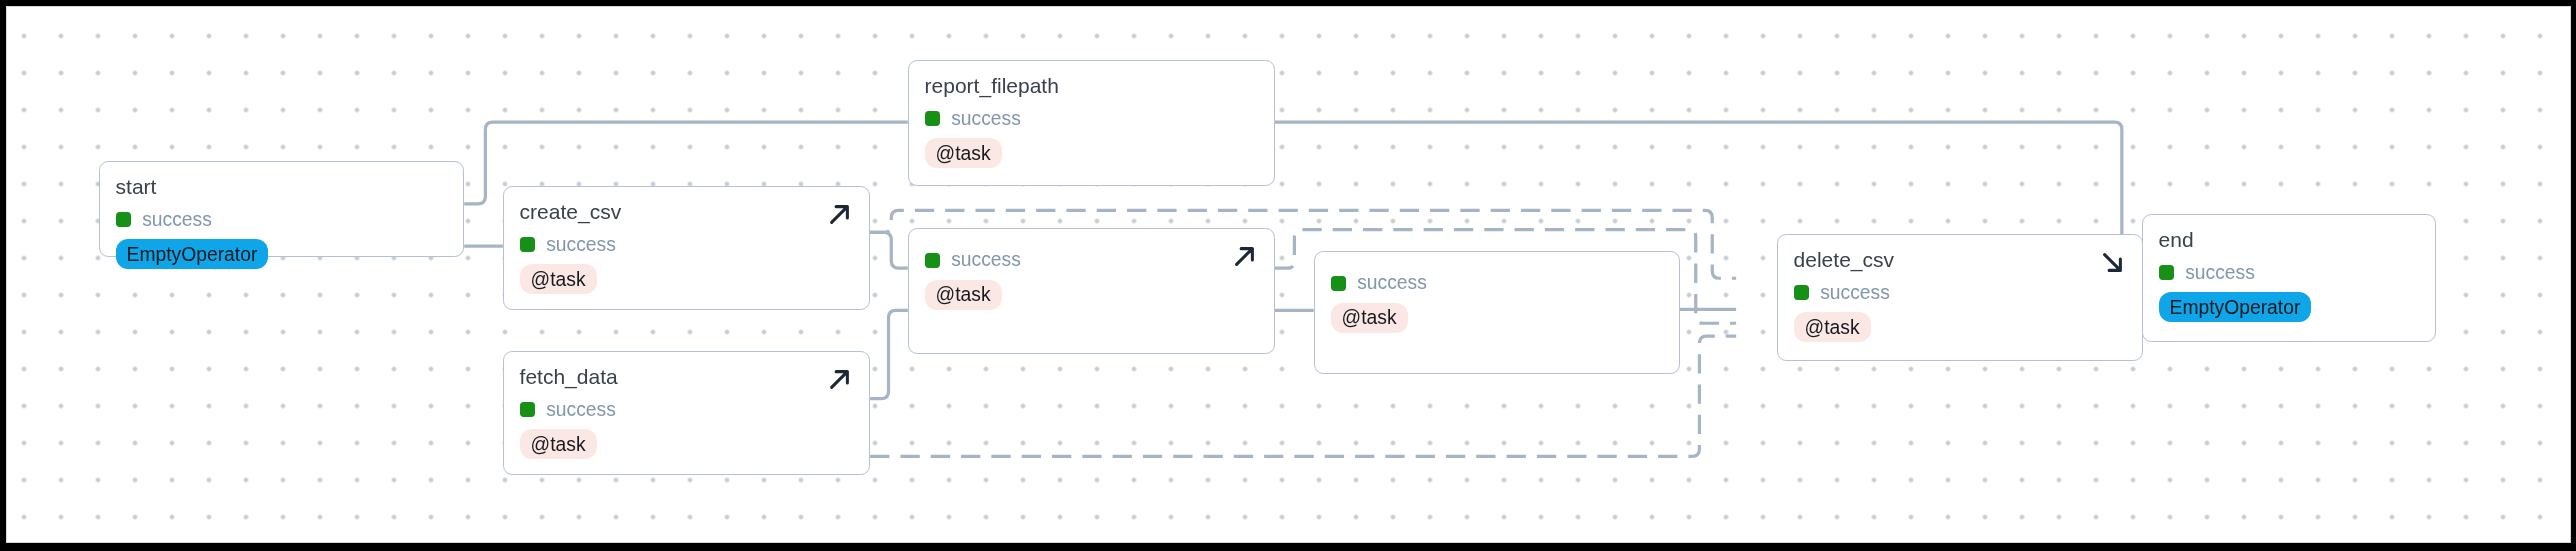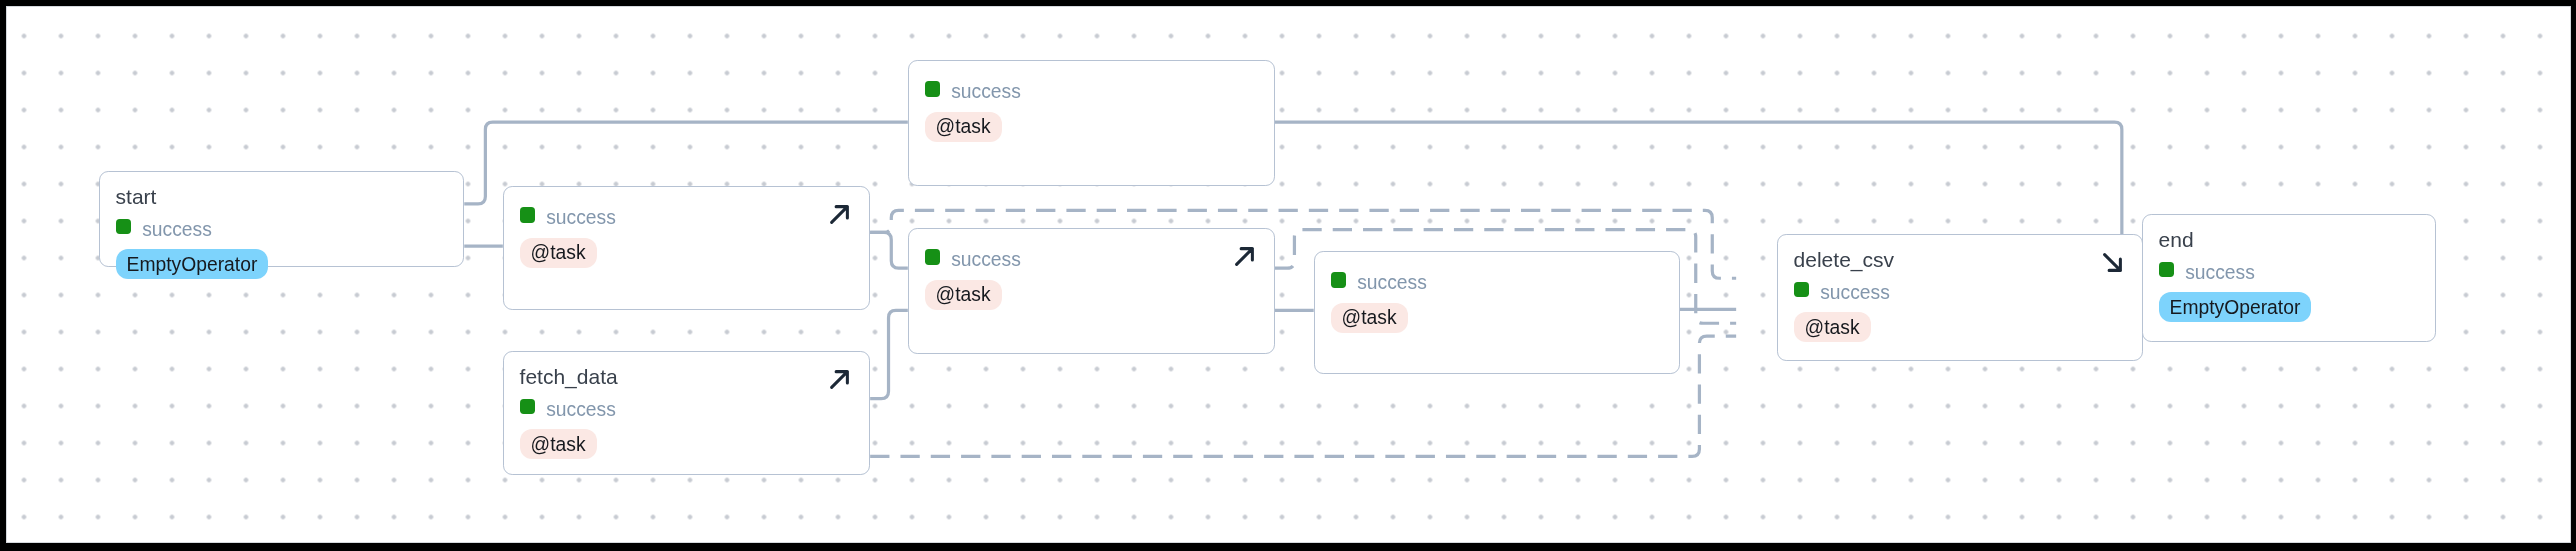--- a/index.html
+++ b/index.html
@@ -31,30 +31,30 @@
     background:#fff;
     border:1.8px solid #b6c2d3;
     border-radius:9.2px;
     box-sizing:border-box;
     padding:12px 15.6px 11px 15.6px;
   }
   .node-title{
     font-size:21px;line-height:1.25;color:#39414c;
     white-space:nowrap;
   }
-  .node-status{display:flex;gap:11px;margin-top:8.3px;}
+  .node-status{display:flex;align-items:center;gap:11px;margin-top:8.3px;}
   .status-dot{width:15.6px;height:15.6px;border-radius:3.7px;background:#169016;flex:0 0 auto;}
   .status-label{font-size:19.3px;color:#8296ac;}
   .node-badge{
     display:inline-block;margin-top:8.3px;
     font-size:19.3px;line-height:1.2;color:#16191e;
     padding:3.7px 11px;border-radius:12px;
   }
   .badge-task{background:#fbe8e4;}
-  .badge-operator{background:#7dd3fc;}
+  .badge-operator{background:#0ea5e9;}
   .node-arrow{position:absolute;top:13.8px;right:15.6px;width:27px;height:27px;}
 </style>
 </head>
 <body>
 
 <div id="stage">
   <div class="canvas-hairline"></div>
   <div class="frame frame-top"></div>
   <div class="frame frame-left"></div>
   <div class="frame frame-right"></div>
@@ -65,48 +65,50 @@
       <path d="M947 253 L962 253 Q970 253 970 261 L970 284 Q970 292 978 292 L988 292" class="edge"></path>
       <path d="M947 434 L959 434 Q967 434 967 426 L967 346 Q967 338 975 338 L988 338" class="edge"></path>
       <path d="M1387 338 L1430 338" class="edge"></path>
       <path d="M1828 337 L1890 337" class="edge"></path>
       <path d="M2288 325 L2332 325" class="edge"></path>
       <path d="M1387 133 L2302 133 Q2310 133 2310 141 L2310 272 Q2310 280 2318 280 L2332 280" class="edge"></path>
       <path d="M947 253 L962 253 Q970 253 970 245 L970 237 Q970 229 978 229 L1856 229 Q1864 229 1864 237 L1864 295 Q1864 303 1872 303 L1890 303" class="edge dashed"></path>
       <path d="M1387 292 L1401 292 Q1409 292 1409 284 L1409 258 Q1409 250 1417 250 L1838 250 Q1846 250 1846 258 L1846 344 Q1846 352 1854 352 L1890 352" class="edge dashed"></path>
       <path d="M947 497 L1842 497 Q1850 497 1850 489 L1850 374 Q1850 366 1858 366 L1890 366" class="edge dashed"></path>
     </svg>
-    <div class="node" style="left: 99px; top: 161px; width: 365px; height: 96px; margin-top: 10px;">
+    <div class="node" style="left: 99px; top: 161px; width: 365px; height: 96px;">
     <div class="node-title">start</div>
     <div class="node-status">
       <span class="status-dot"></span>
       <span class="status-label">success</span>
     </div>
     <div class="node-badge badge-operator">EmptyOperator</div>
   </div>
     <div class="node" style="left: 503px; top: 186px; width: 367px; height: 124px;">
+    <div class="node-title">create_csv</div>
     <div class="node-status">
       <span class="status-dot"></span>
       <span class="status-label">success</span>
     </div>
     <div class="node-badge badge-task">@task</div>
   <svg viewBox="0 0 24 24" class="node-arrow">
         <path fill="none" stroke="#1c2836" stroke-width="2.7" stroke-linecap="round" stroke-linejoin="round" d="M5 19 L19 5 M9 5 H19 V15"></path>
       </svg></div>
     <div class="node" style="left: 503px; top: 351px; width: 367px; height: 124px;">
     <div class="node-title">fetch_data</div>
     <div class="node-status">
       <span class="status-dot"></span>
       <span class="status-label">success</span>
     </div>
     <div class="node-badge badge-task">@task</div>
   <svg viewBox="0 0 24 24" class="node-arrow">
         <path fill="none" stroke="#1c2836" stroke-width="2.7" stroke-linecap="round" stroke-linejoin="round" d="M5 19 L19 5 M9 5 H19 V15"></path>
       </svg></div>
     <div class="node" style="left: 908px; top: 60px; width: 367px; height: 126px;">
+    <div class="node-title">report_filepath</div>
     <div class="node-status">
       <span class="status-dot"></span>
       <span class="status-label">success</span>
     </div>
     <div class="node-badge badge-task">@task</div>
   </div>
     <div class="node" style="left: 908px; top: 228px; width: 367px; height: 126px;">
     <div class="node-status">
       <span class="status-dot"></span>
       <span class="status-label">success</span>

